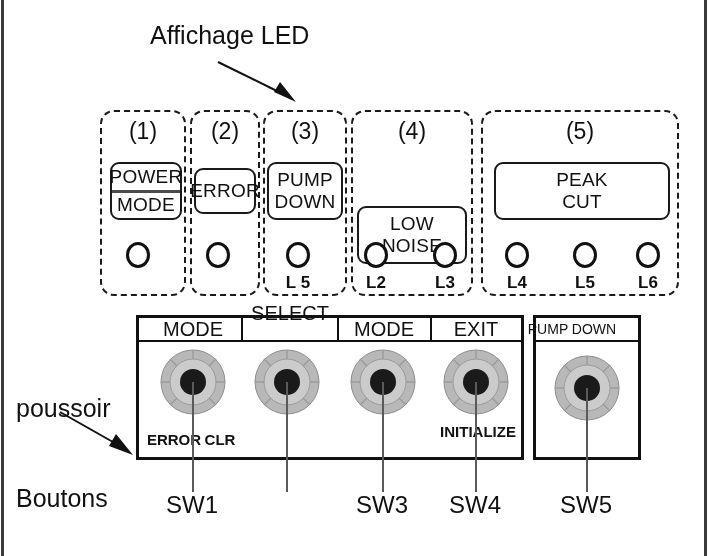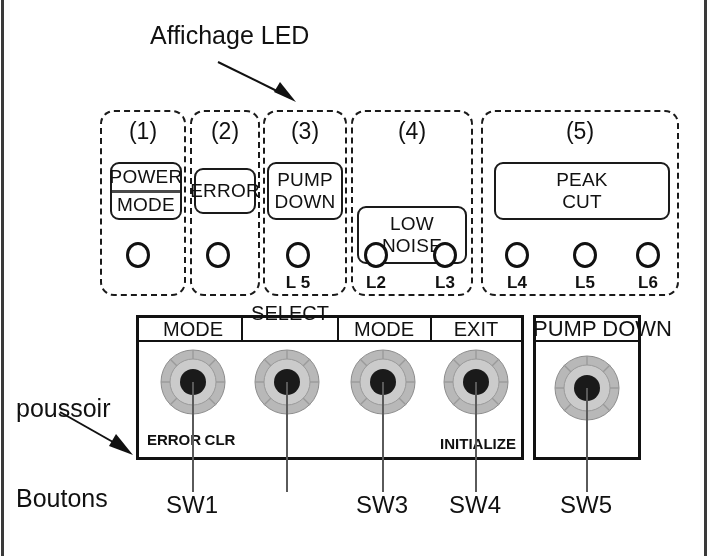--- a/index.html
+++ b/index.html
@@ -299,25 +299,25 @@
         <line x1="33" y1="56" x2="33" y2="65"></line>
       <line x1="1" y1="33" x2="10" y2="33"></line>
         <line x1="56" y1="33" x2="65" y2="33"></line>
       <line x1="10" y1="10" x2="17" y2="17"></line>
         <line x1="56" y1="10" x2="49" y2="17"></line>
       <line x1="10" y1="56" x2="17" y2="49"></line>
         <line x1="56" y1="56" x2="49" y2="49"></line>
     </g>
     <circle cx="33" cy="33" r="13" fill="#1a1a1a"></circle>
   </svg>
-  <div class="sub-label" style="left:430px;top:436px;width:96px;text-align:center;">INITIALIZE</div>
+  <div class="sub-label" style="left:430px;top:424px;width:96px;text-align:center;">INITIALIZE</div>
 
   <div class="panel" style="left:533px;top:315px;width:108px;height:145px;"></div>
   <div style="position:absolute;left:536px;top:340px;width:102px;height:2px;background:#111111;"></div>
-  <div class="btn-title" style="left:533px;top:318px;width:108px;font-size:22px;">PUMP DOWN</div>
+  <div class="btn-title" style="left:518px;top:318px;width:108px;font-size:14px;">PUMP DOWN</div>
   <svg class="knob" style="left:554px;top:355px;" viewBox="0 0 66 66">
     <circle cx="33" cy="33" r="32" fill="#b8b8b8" stroke="#8d8d8d" stroke-width="1"></circle>
     <circle cx="33" cy="33" r="23" fill="#cbcbcb" stroke="#9a9a9a" stroke-width="1"></circle>
     <g stroke="#9a9a9a" stroke-width="1.4">
       <line x1="33" y1="1" x2="33" y2="10"></line>
         <line x1="33" y1="56" x2="33" y2="65"></line>
       <line x1="1" y1="33" x2="10" y2="33"></line>
         <line x1="56" y1="33" x2="65" y2="33"></line>
       <line x1="10" y1="10" x2="17" y2="17"></line>
         <line x1="56" y1="10" x2="49" y2="17"></line>

